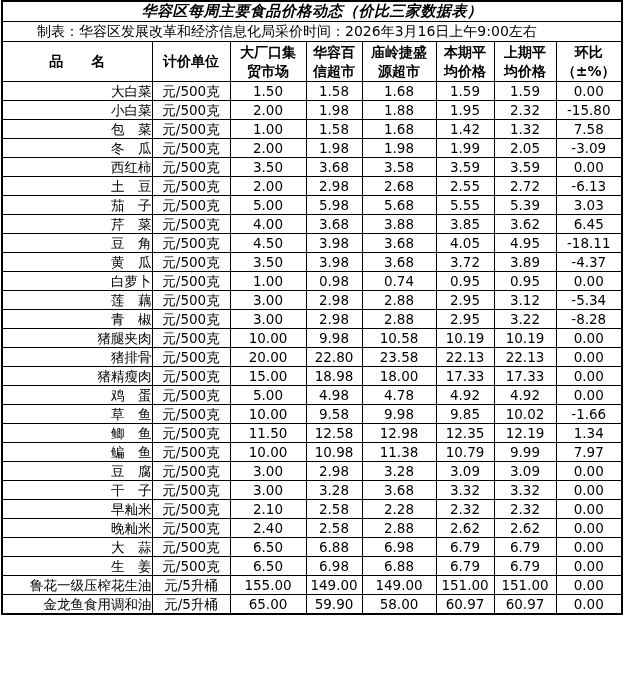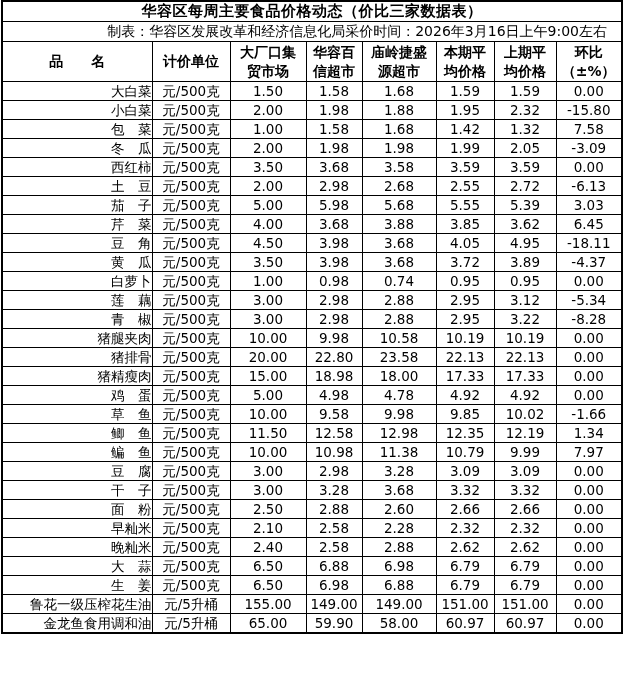--- a/index.html
+++ b/index.html
@@ -27,28 +27,29 @@
     text-align: center;
     vertical-align: middle;
     overflow: hidden;
     white-space: nowrap;
   }
   tr.title-row td {
     height: 19px;
     font-size: 15px;
     font-weight: bold;
     letter-spacing: 0.5px;
+    font-style: italic;
   }
   tr.meta-row td {
     height: 19px;
     font-size: 14px;
   }
   .meta-flex {
     display: flex;
-    justify-content: flex-end;
+    justify-content: flex-start;
     padding: 0 14px 0 34px;
   }
   tr.header-row th {
     height: 39px;
     font-size: 14px;
     font-weight: bold;
     white-space: pre-line;
     line-height: 1.3;
   }
   tr.data-row td {
@@ -319,30 +320,20 @@
     <td class="name-cell">干　子</td>
     <td>元/500克</td>
     <td>3.00</td>
     <td>3.28</td>
     <td>3.68</td>
     <td>3.32</td>
     <td>3.32</td>
     <td>0.00</td>
   </tr>
       <tr class="data-row">
-    <td class="name-cell">面　粉</td>
-    <td>元/500克</td>
-    <td>2.50</td>
-    <td>2.88</td>
-    <td>2.60</td>
-    <td>2.66</td>
-    <td>2.66</td>
-    <td>0.00</td>
-  </tr>
-      <tr class="data-row">
     <td class="name-cell">早籼米</td>
     <td>元/500克</td>
     <td>2.10</td>
     <td>2.58</td>
     <td>2.28</td>
     <td>2.32</td>
     <td>2.32</td>
     <td>0.00</td>
   </tr>
       <tr class="data-row">

